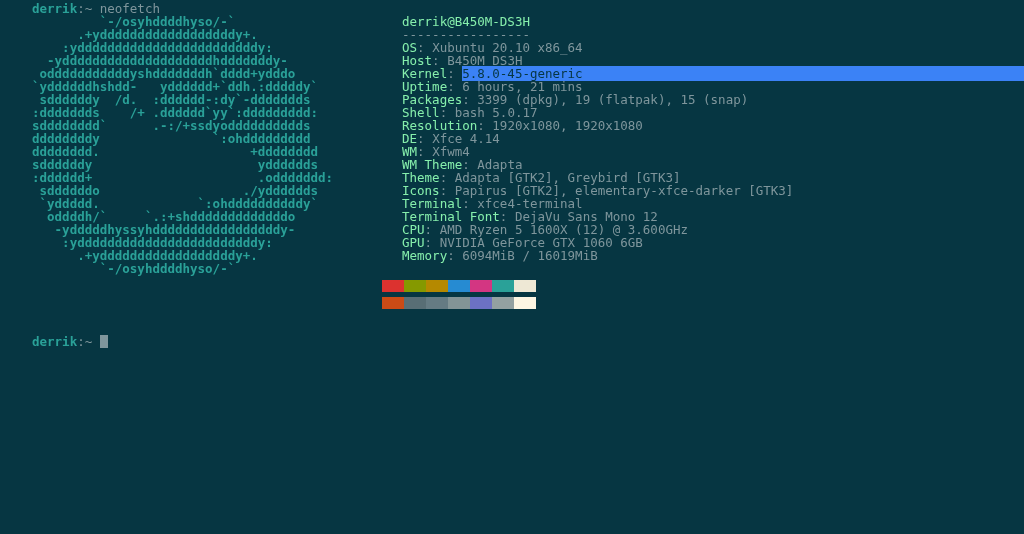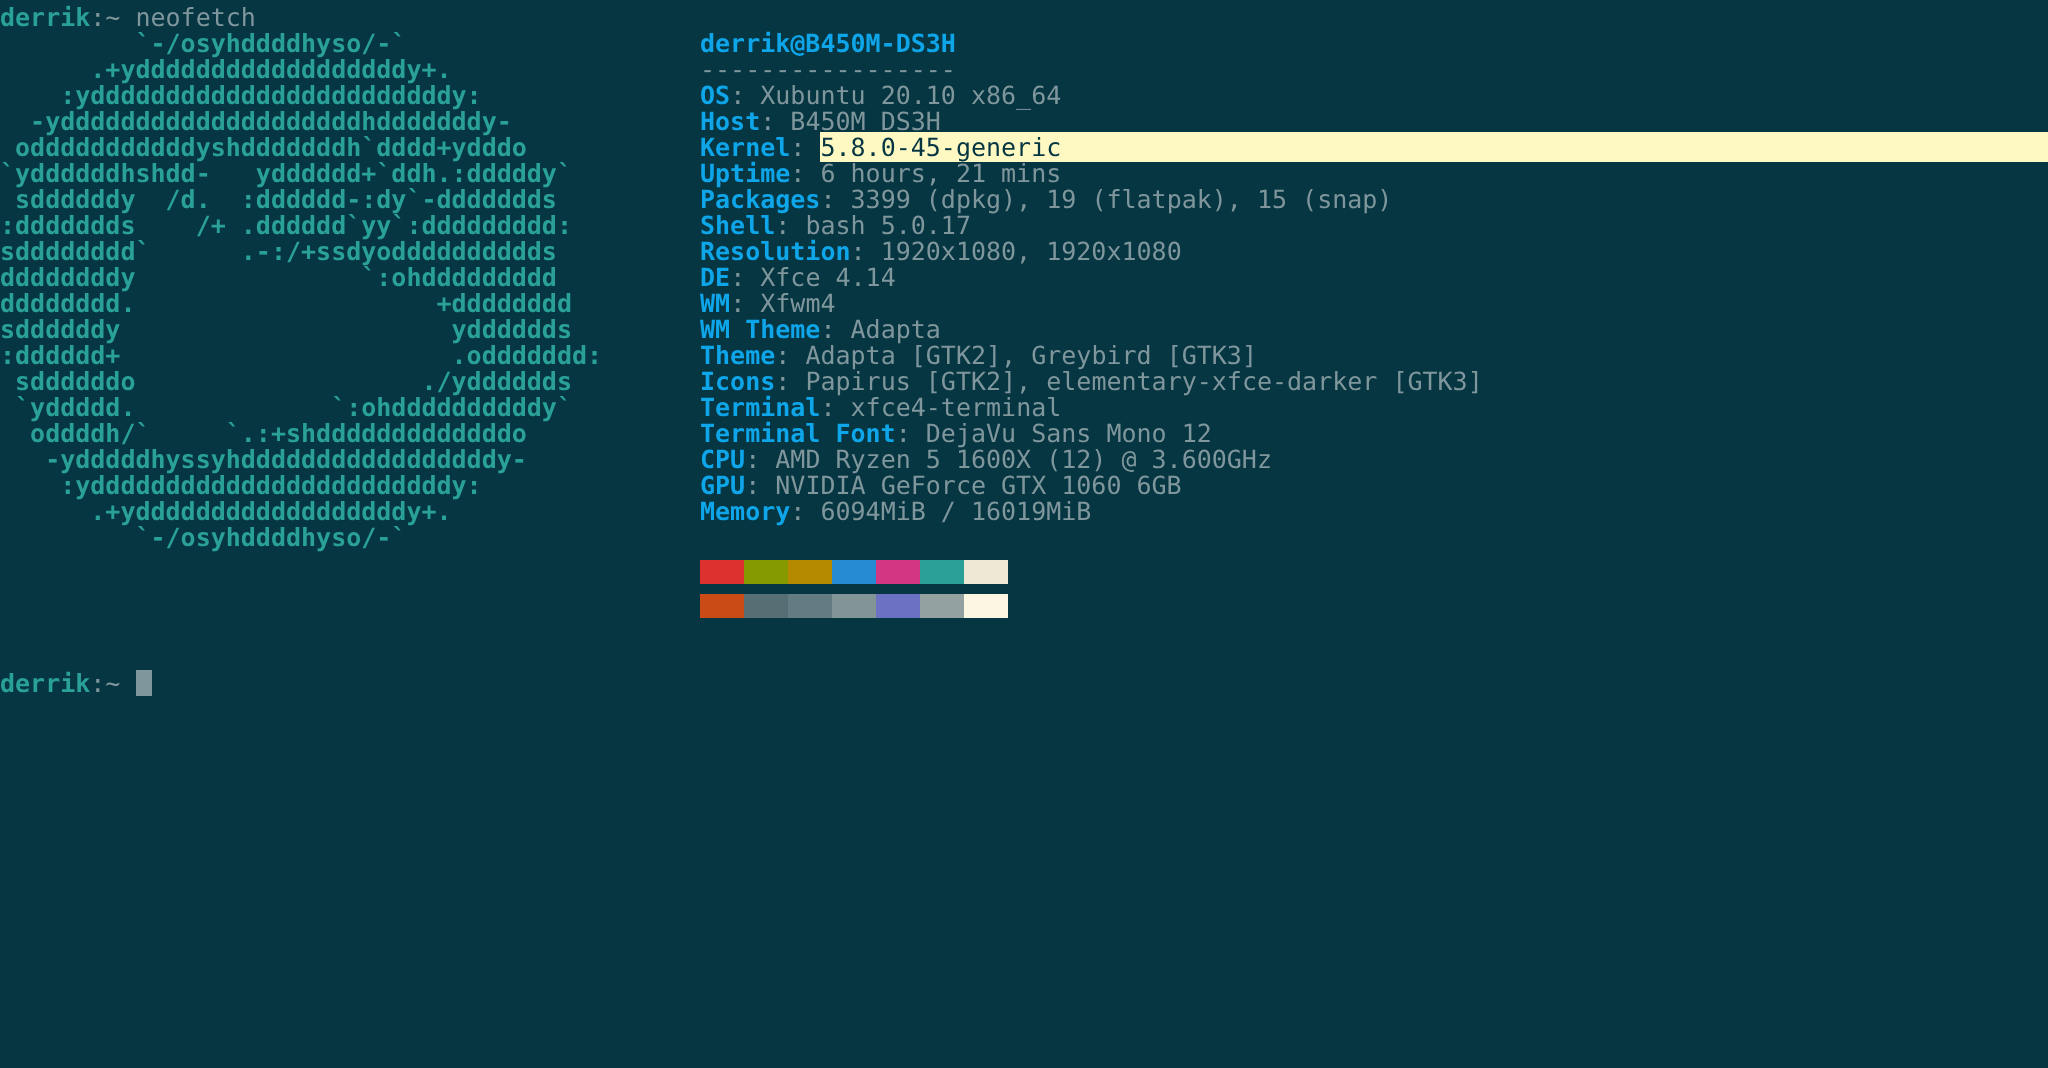--- a/index.html
+++ b/index.html
@@ -10,29 +10,30 @@
     background: #063642;
     font-family: "DejaVu Sans Mono", monospace;
     font-size: 12.5px;
     line-height: 13px;
     overflow: hidden;
   }
   .term {
     white-space: pre;
     color: #7f969c;
     padding-top: 2px;
+    padding-left: 32px;
   }
   .prompt-user { color: #2aa198; font-weight: bold; }
   .prompt-sep  { color: #7f969c; }
   .cmd         { color: #7f969c; }
   .logo        { color: #2aa198; font-weight: bold; }
-  .hdr         { color: #0ea5e9; font-weight: bold; }
+  .hdr         { color: #86efac; font-weight: normal; }
   .val         { color: #7f969c; }
-  .sel         { background: #fef9c3; color: #063642; }
-  .row { display: flex; }
+  .sel         { background: #3b82f6; color: #063642; }
+  .row { display: flex; gap: 20px; }
   .left  { width: 350px;  min-width:350px; }
   .right { }
   .swatches {
     display: flex;
     margin-left: 350px;
     margin-top: 5px;
   }
   .swatch {
     width: 22px;
     height: 12px;

